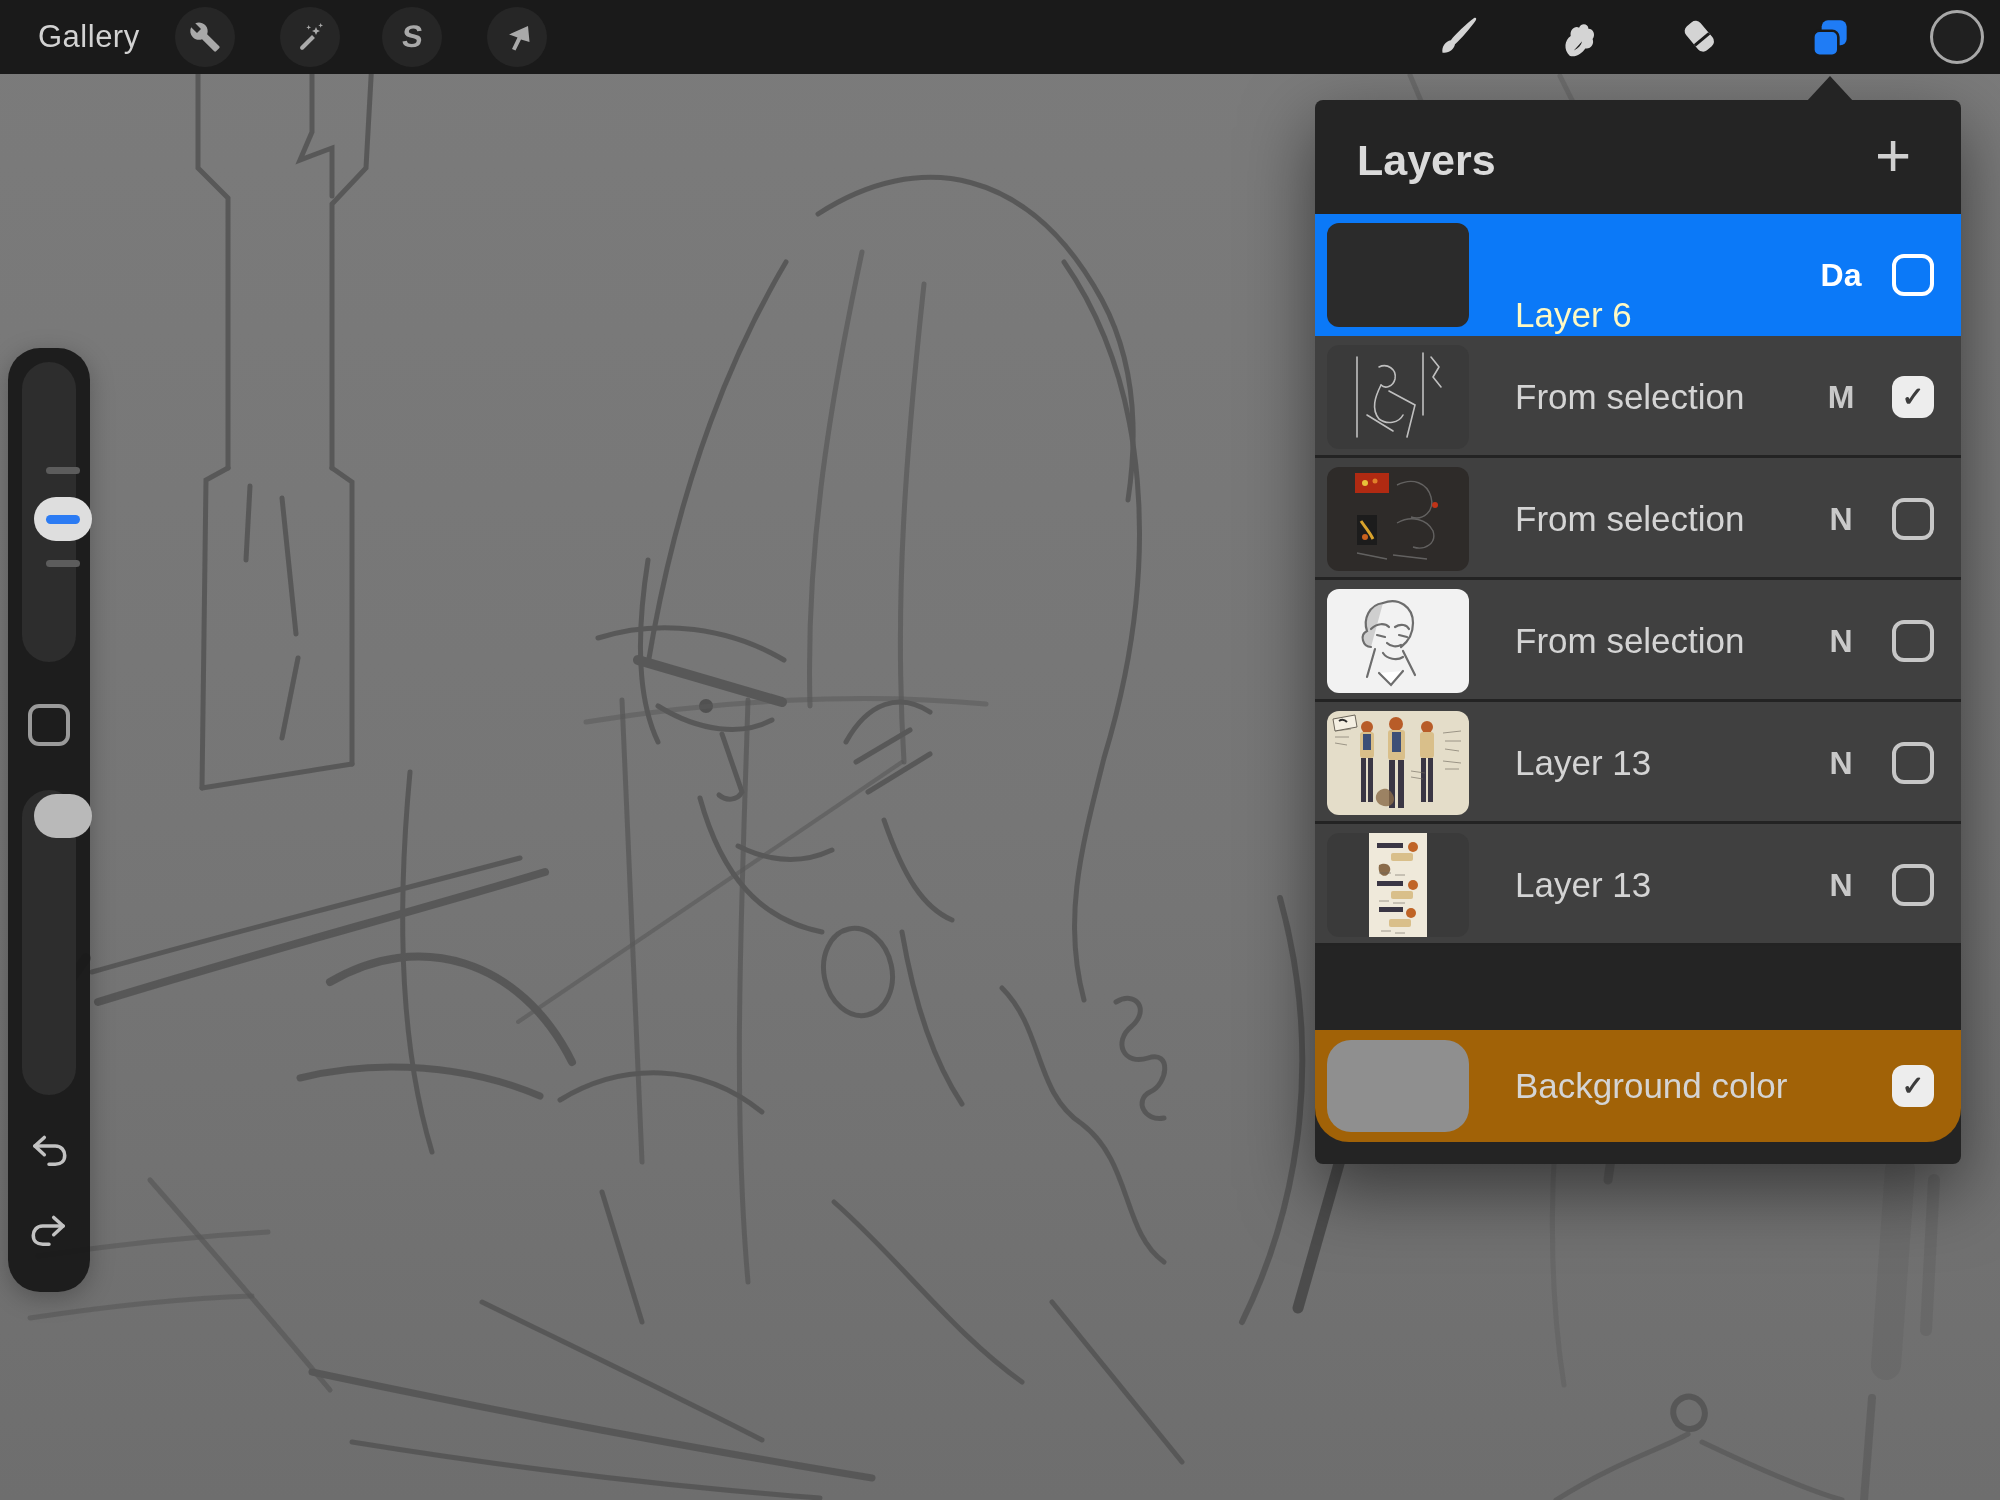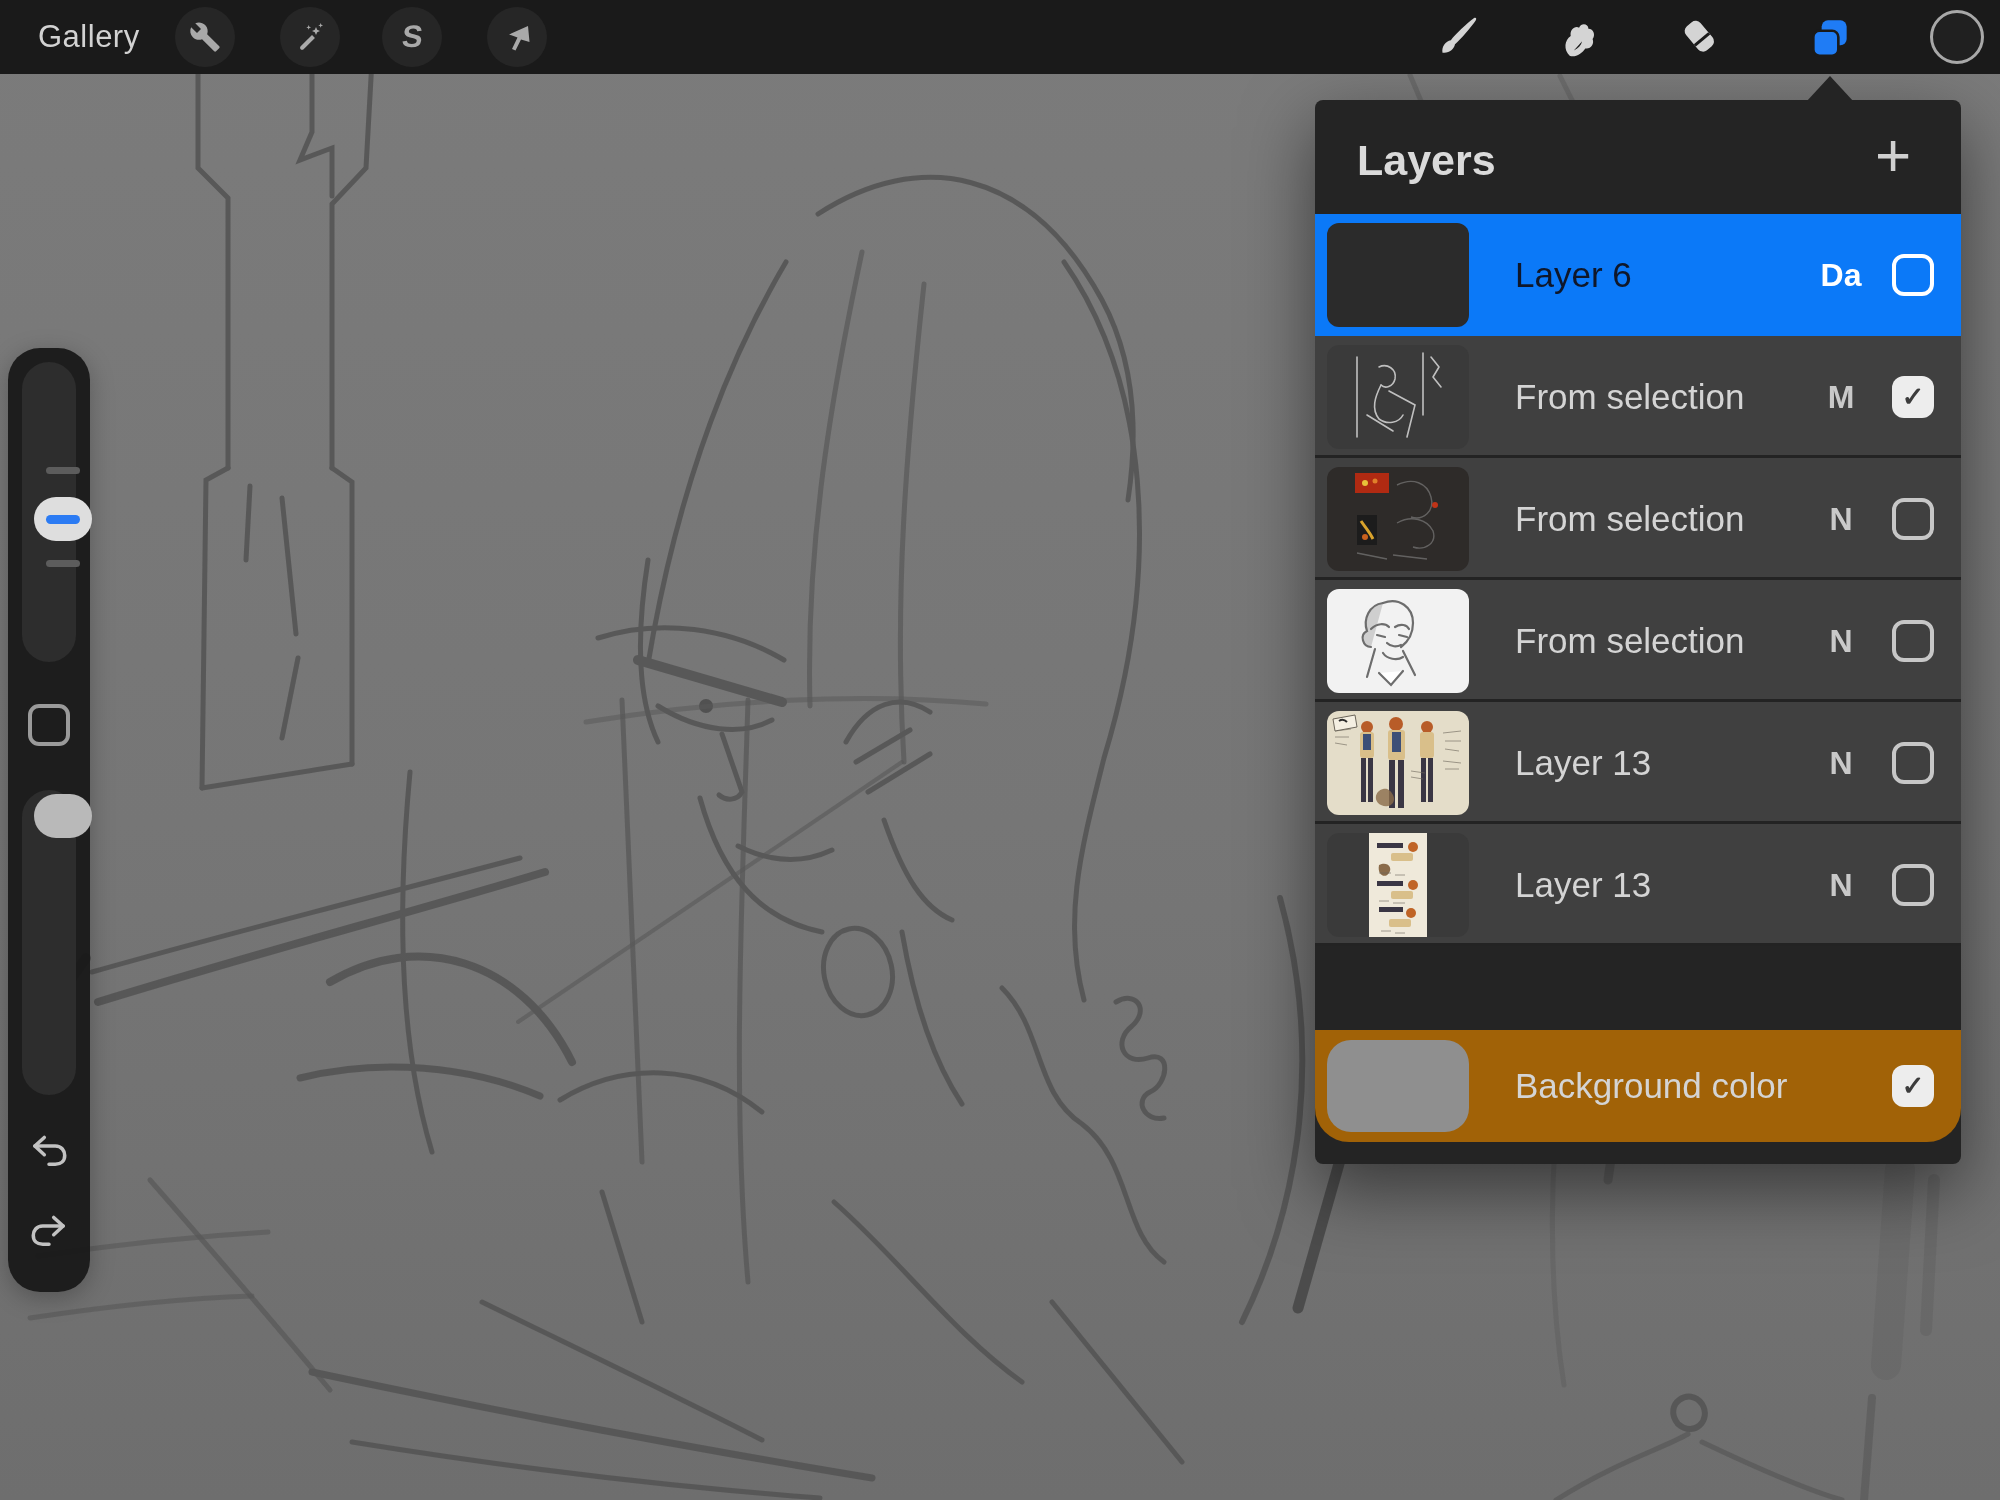--- a/index.html
+++ b/index.html
@@ -43,21 +43,21 @@
   .caret { position:absolute; top:-24px; left:491px; width:0; height:0; border-left:24px solid transparent; border-right:24px solid transparent; border-bottom:26px solid #242424; }
   .panel-header { position:absolute; left:0; top:0; width:100%; height:114px; }
   .panel-title { position:absolute; left:42px; top:0; height:114px; line-height:120px; font-size:43px; font-weight:700; color:#dadada; }
   .add-btn { position:absolute; right:28px; top:0; width:80px; height:114px; line-height:110px; text-align:center; font-size:62px; font-weight:300; color:#d0d0d0; }
   .rows { position:absolute; left:0; top:114px; width:100%; }
   .lrow { position:relative; width:100%; height:122px; background:#404040; border-bottom:3px solid #232323; }
   .lrow.selected { background:#0b79f8; border-bottom-color:#0b79f8; }
   .thumb { position:absolute; left:12px; top:9px; width:142px; height:104px; border-radius:12px; overflow:hidden; }
   .thumb svg { width:100%; height:100%; display:block; }
   .lname { position:absolute; left:200px; top:0; height:122px; line-height:122px; font-size:35px; color:#d4d4d4; }
-  .lrow.selected .lname { color:#0f172a; }
+  .lrow.selected .lname { color:#fef9c3;margin-top:40px; }
   .blend { position:absolute; left:486px; top:0; width:80px; height:132px; line-height:122px; text-align:center; font-size:32px; font-weight:700; color:#c9c9c9; }
   .lrow.selected .blend { color:#fff; }
   .cbx { position:absolute; left:577px; top:40px; width:42px; height:42px; border-radius:12px; }
   .cbx.unchecked { border:4px solid #c7c7c7; background:transparent; }
   .lrow.selected .cbx.unchecked { border-color:#fff; }
   .cbx.checked { background:#ededed; text-align:center; line-height:42px; font-size:27px; font-weight:700; color:#3c3c3c; }
   .bgrow { position:absolute; left:0; top:930px; width:100%; height:112px; background:#a16207; border-radius:0 0 34px 34px; }
   .bgrow .swatch { position:absolute; left:12px; top:10px; width:142px; height:92px; border-radius:24px; background:#8f8f8f; }
   .bgrow .lname { line-height:112px; height:112px; }
   .bgrow .cbx { top:35px; }

